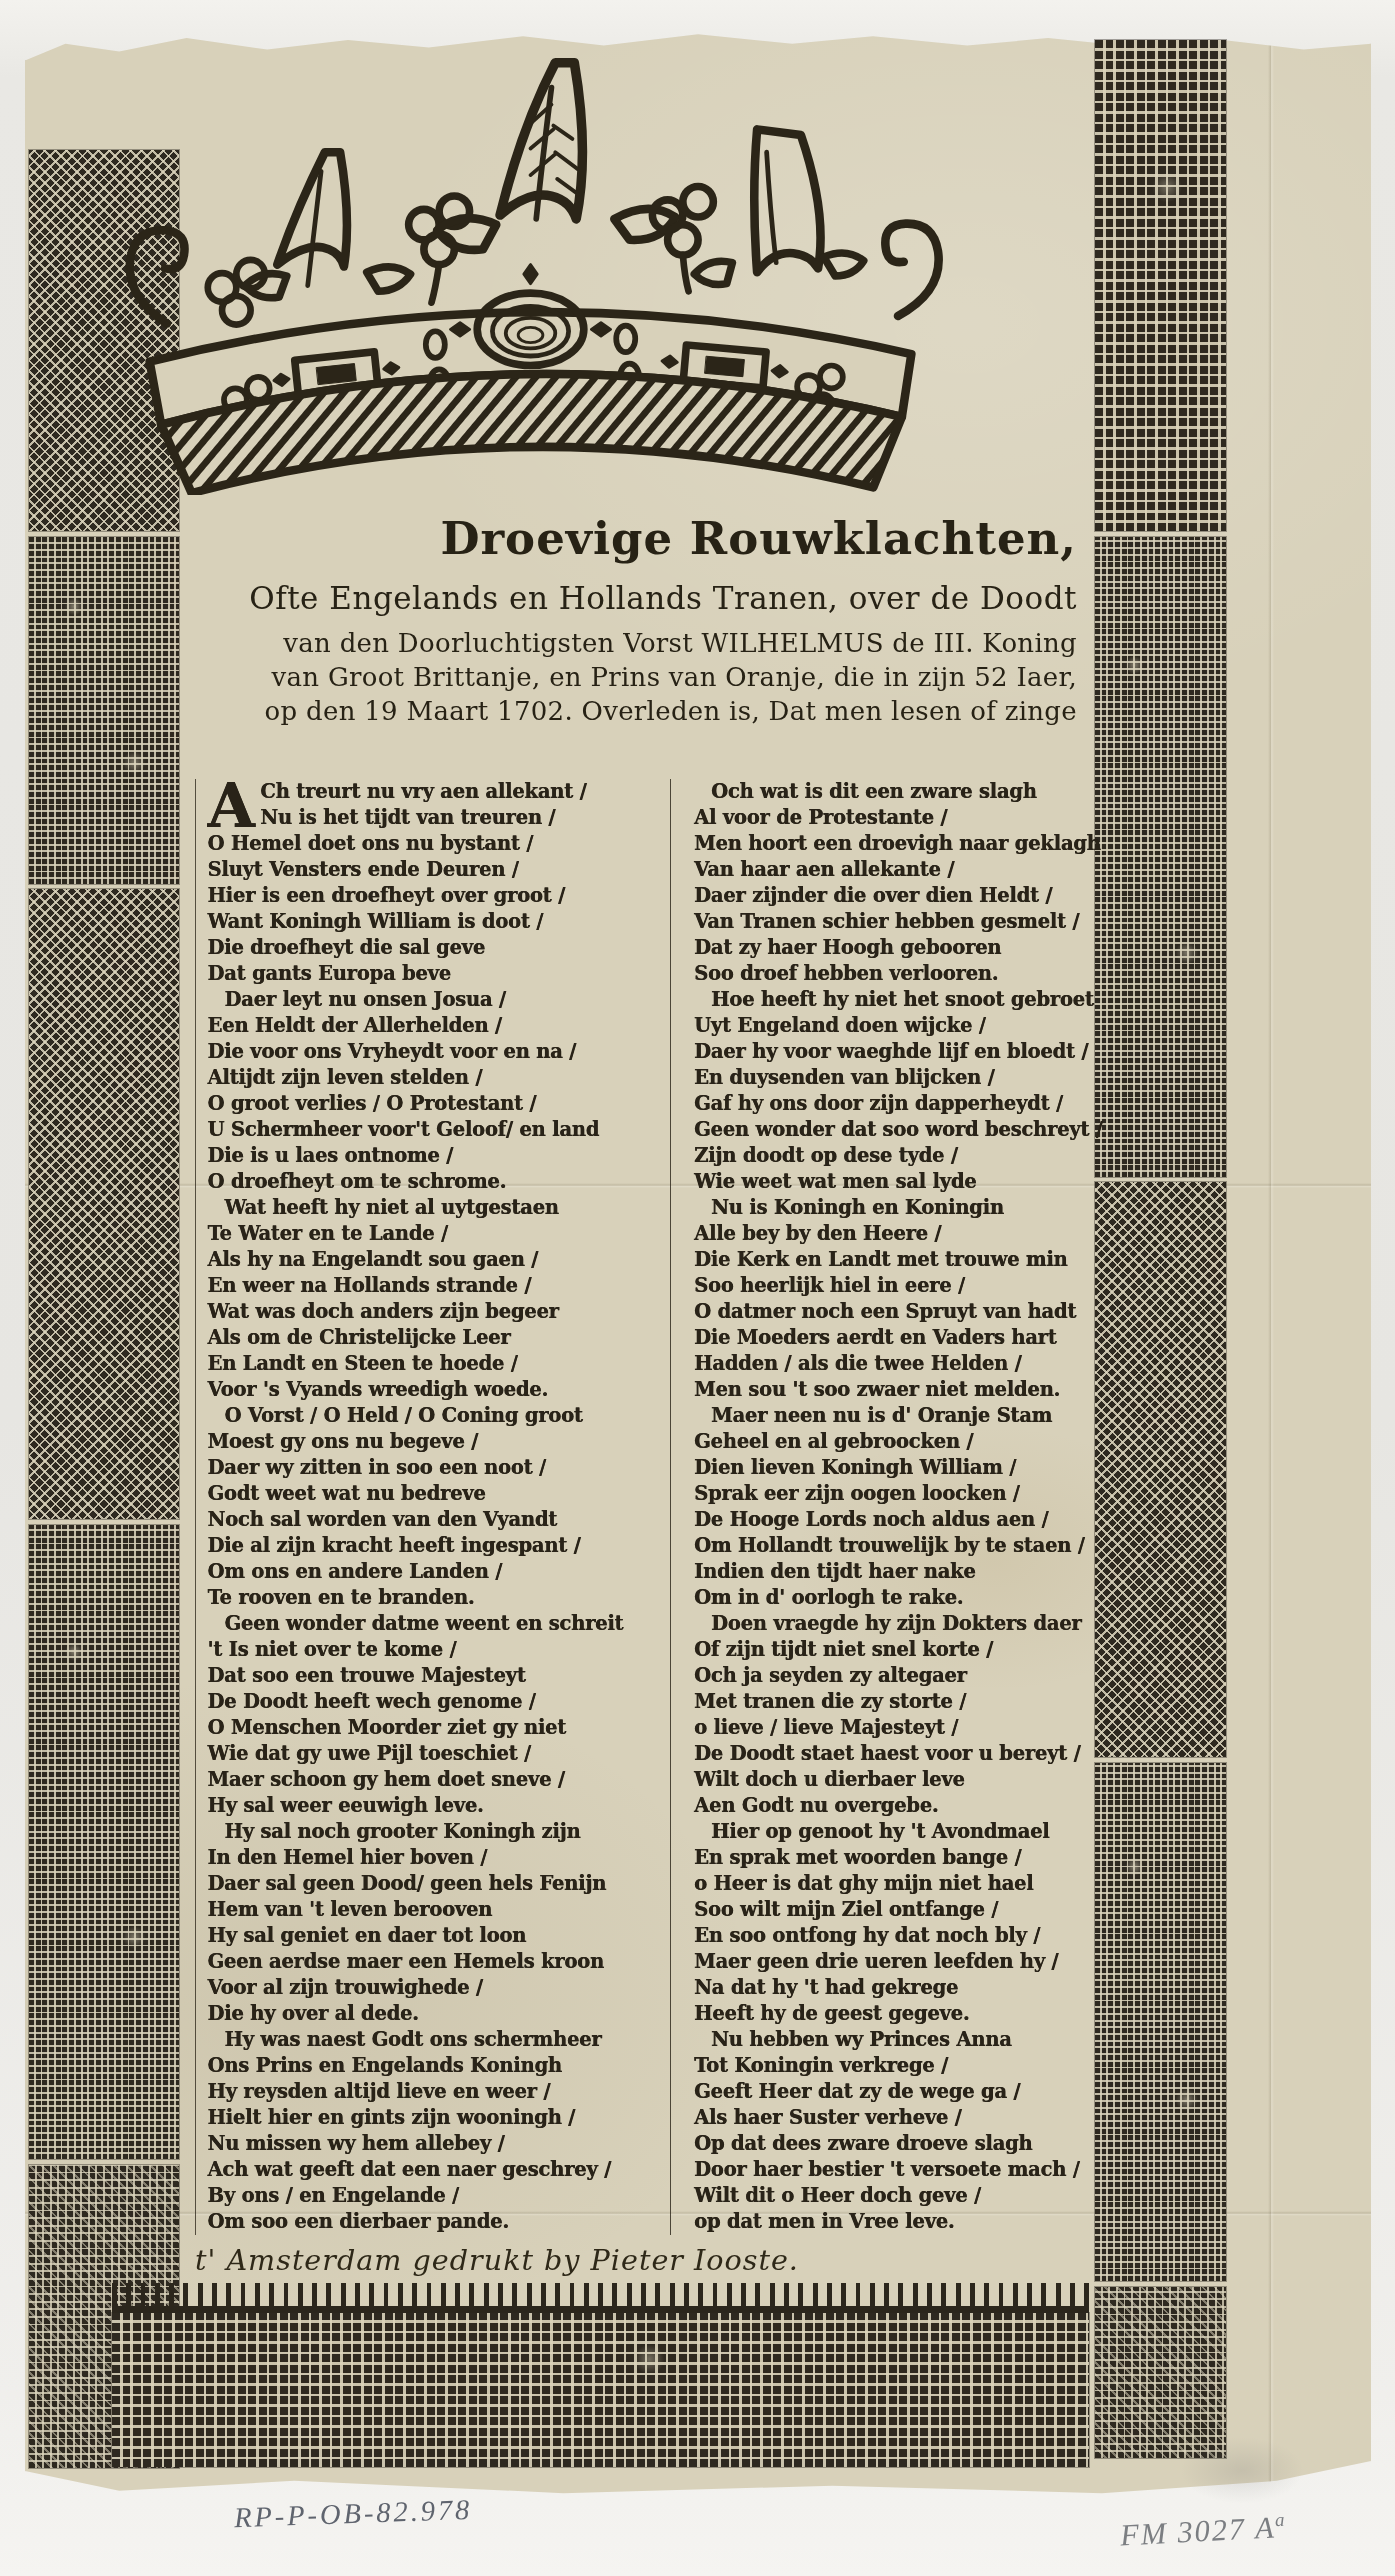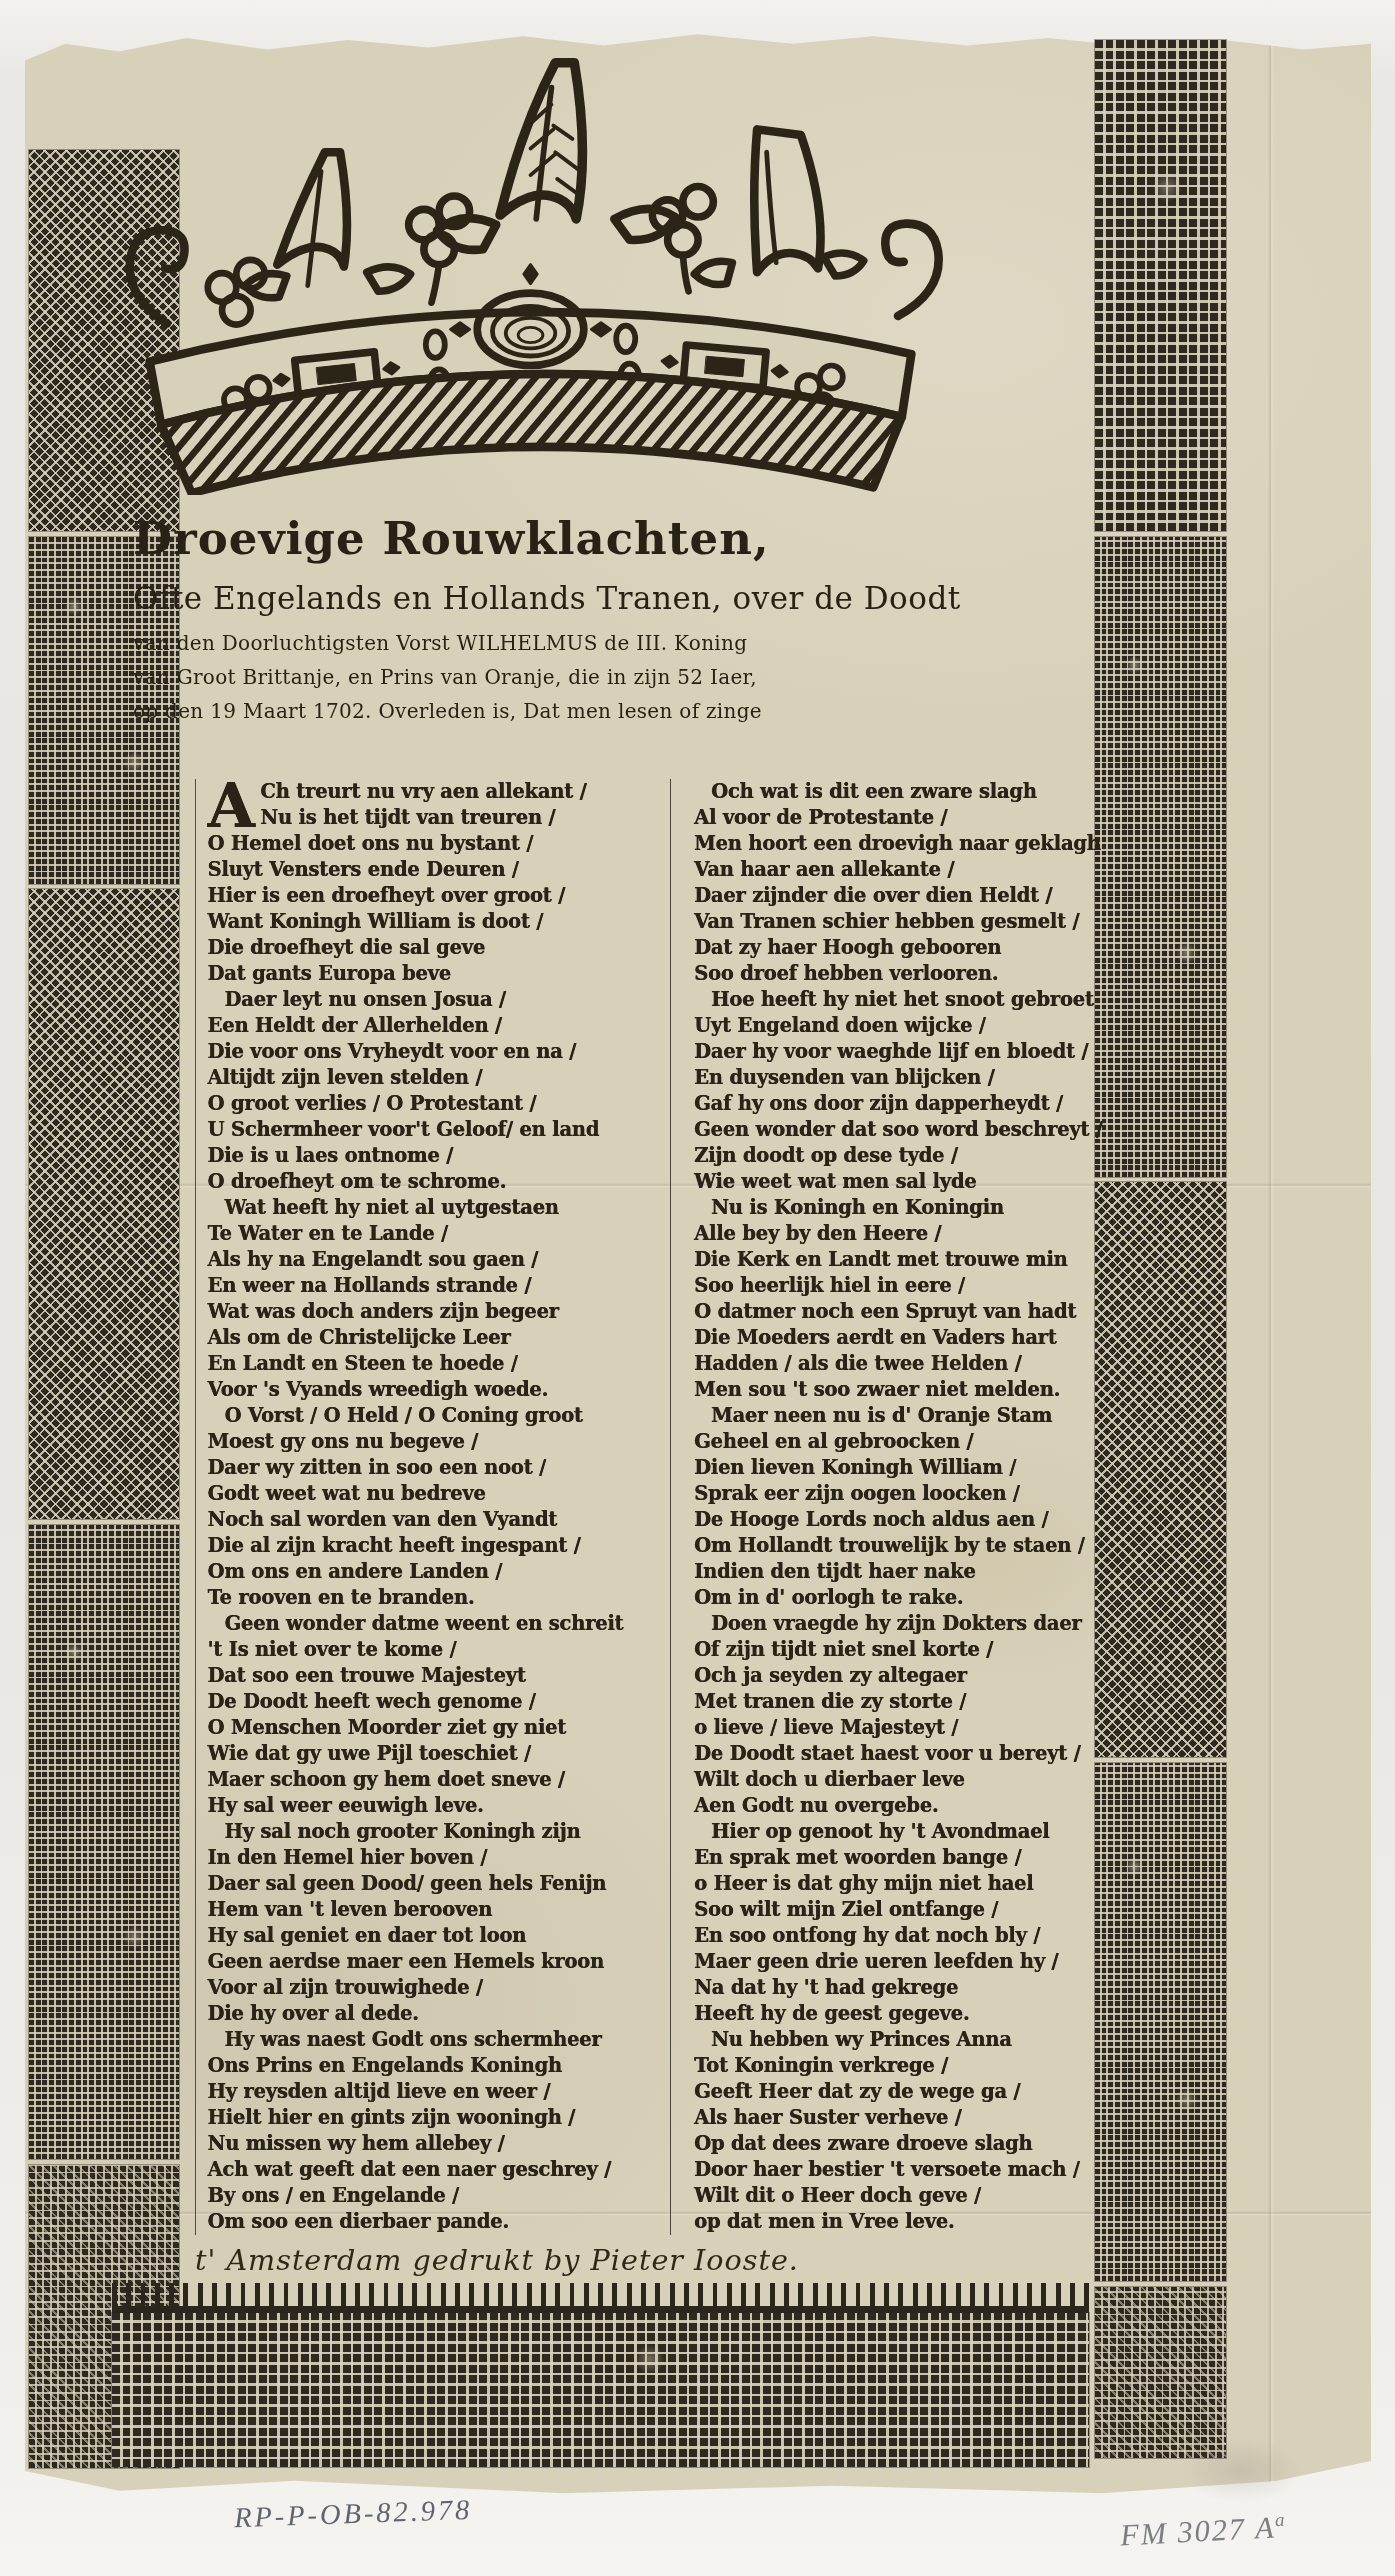--- a/index.html
+++ b/index.html
@@ -34,24 +34,24 @@
       repeating-linear-gradient(45deg,transparent 0 5.7px,rgba(219,212,188,.85) 5.7px 7.6px),
       repeating-linear-gradient(-45deg,transparent 0 5.7px,rgba(219,212,188,.85) 5.7px 7.6px);}
   .lace.mix{background-image:
       repeating-linear-gradient(45deg,transparent 0 6.7px,rgba(219,212,188,.5) 6.7px 8.6px),
       repeating-linear-gradient(0deg,transparent 0 5.7px,rgba(219,212,188,.8) 5.7px 7.6px),
       repeating-linear-gradient(90deg,transparent 0 5.7px,rgba(219,212,188,.8) 5.7px 7.6px);}
   .border-bottom-fence{position:absolute;height:23px;
       background-image:repeating-linear-gradient(90deg,#2b261c 0 4.8px,transparent 4.8px 14.3px);
       border-bottom:7.6px solid #2b261c;}
   
-  .titleblock{position:absolute;left:133px;top:512px;width:952px;text-align:left;color:#272215;}
+  .titleblock{position:absolute;left:125px;top:512px;width:952px;text-align:right;color:#272215;}
   .t1{font-size:45px;font-weight:700;letter-spacing:1px;margin-bottom:15.2px;}
   .t2{font-size:31px;margin-bottom:9.5px;letter-spacing:0.5px;}
-  .t3{font-size:20px;line-height:34px;letter-spacing:0.3px;}
+  .t3{font-size:26px;line-height:34px;letter-spacing:0.3px;}
   
   .text-block{position:absolute;left:195px;top:779px;width:890px;display:flex;
               color:#292318;border-left:1.9px solid rgba(40,34,22,.75);}
   .col{font-weight:700;font-size:19.5px;letter-spacing:-0.2px;text-shadow:0.4px 0 0 currentColor;}
   .col-left{width:463px;padding-left:11.4px;}
   .col-right{width:392px;padding-left:23px;border-left:1.9px solid rgba(40,34,22,.8);margin-left:36px;}
   .pline{height:26px;line-height:26px;white-space:nowrap;}
   .pline.ind{padding-left:17px;}
   .dropcap{float:left;font-size:61px;line-height:50px;padding:1.9px 5.7px 0 0;font-weight:700;}
   .colophon{position:absolute;left:195px;top:2243px;width:890px;

